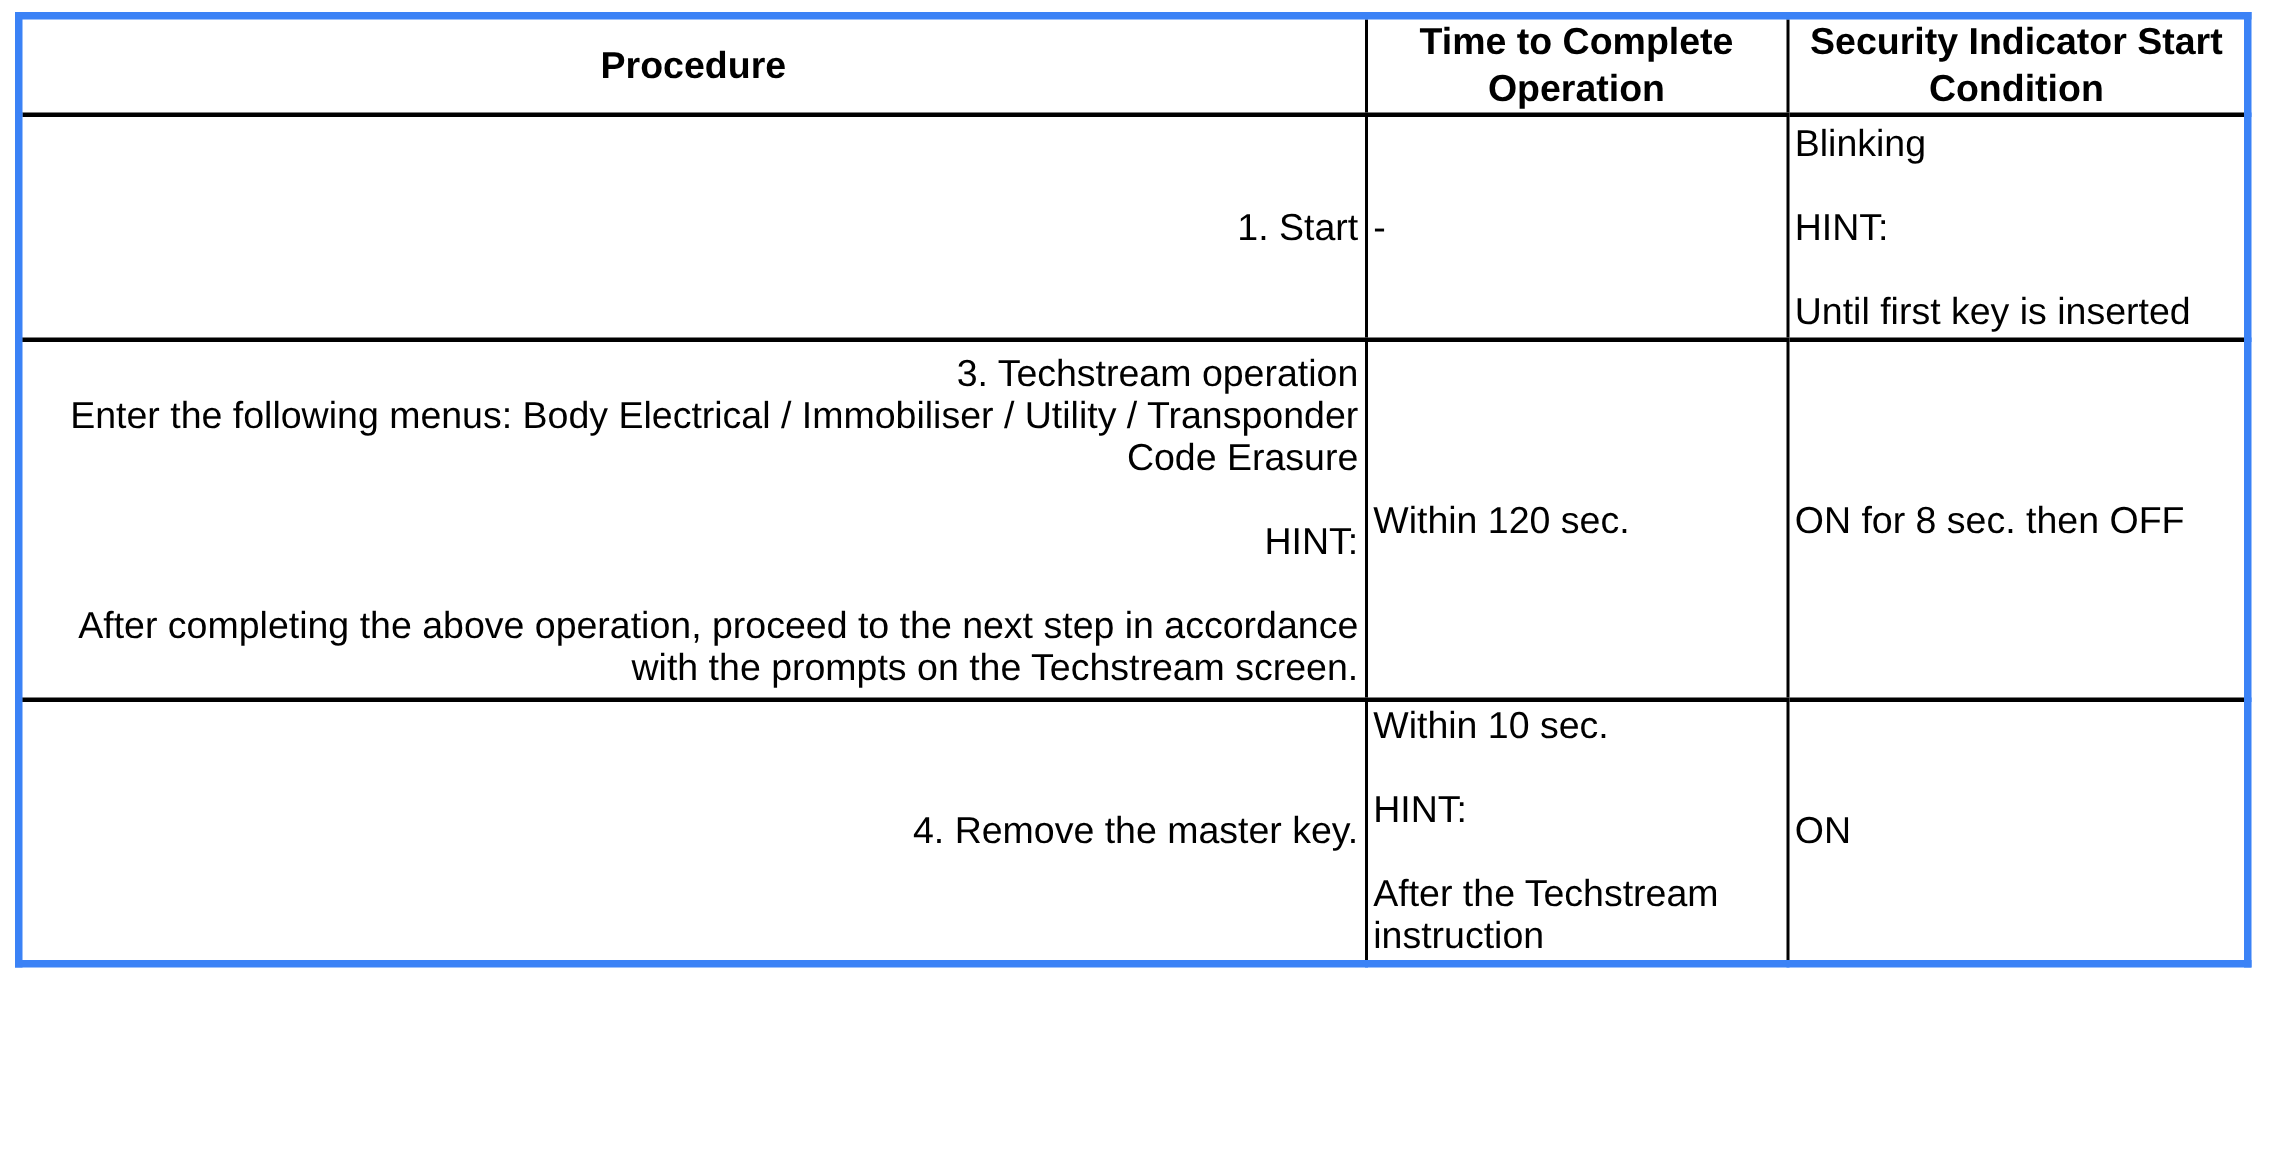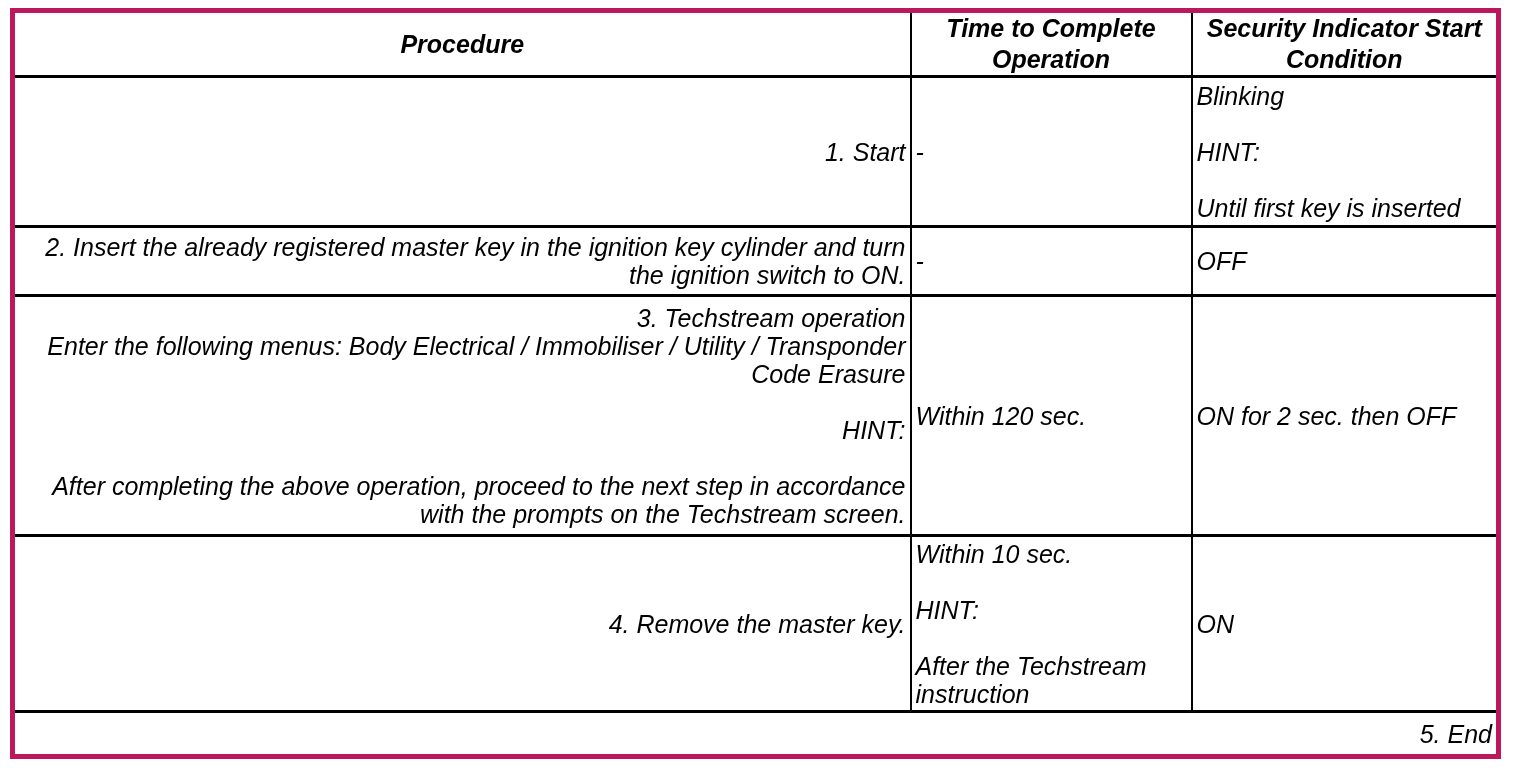--- a/index.html
+++ b/index.html
@@ -14,22 +14,21 @@
     position: relative;
     font-family: "Liberation Sans", "DejaVu Sans", sans-serif;
     color: #000000;
   }
   table.proc-table {
     position: absolute;
     left: 10px;
     top: 8px;
     border-collapse: collapse;
     table-layout: fixed;
-    border: 5px solid #be185d;
-    font-style: italic;
+    border: 5px solid #3b82f6;
   }
   th, td {
     border: 2px solid #000000;
     border-top-width: 3px;
     border-bottom-width: 3px;
     font-size: 25px;
     line-height: 28px;
     padding: 2px 4px;
     overflow: hidden;
   }
@@ -83,57 +82,41 @@
       </td>
       <td class="c">
         <p>-</p>
       </td>
       <td class="c">
         <p>Blinking</p>
         <p>HINT:</p>
         <p>Until first key is inserted</p>
       </td>
     </tr>
-    <tr style="height:69px">
-      <td class="proc">
-        <p>2. Insert the already registered master key in the ignition key cylinder and turn the ignition switch to ON.</p>
-      </td>
-      <td class="c">
-        <p>-</p>
-      </td>
-      <td class="c">
-        <p>OFF</p>
-      </td>
-    </tr>
     <tr style="height:240px">
       <td class="proc top">
         <p>3. Techstream operation
 Enter the following menus: Body Electrical / Immobiliser / Utility / Transponder Code Erasure</p>
         <p>HINT:</p>
         <p>After completing the above operation, proceed to the next step in accordance with the prompts on the Techstream screen.</p>
       </td>
       <td class="c">
         <p>Within 120 sec.</p>
       </td>
       <td class="c">
-        <p>ON for 2 sec. then OFF</p>
+        <p>ON for 8 sec. then OFF</p>
       </td>
     </tr>
     <tr style="height:176px">
       <td class="proc">
         <p>4. Remove the master key.</p>
       </td>
       <td class="c">
         <p>Within 10 sec.</p>
         <p>HINT:</p>
         <p>After the Techstream instruction</p>
       </td>
       <td class="c">
         <p>ON</p>
       </td>
     </tr>
-    <tr style="height:45px">
-      <td class="proc" colspan="3">
-        <p>5. End</p>
-      </td>
-    </tr>
   </tbody>
 </table>
 
 </body></html>

